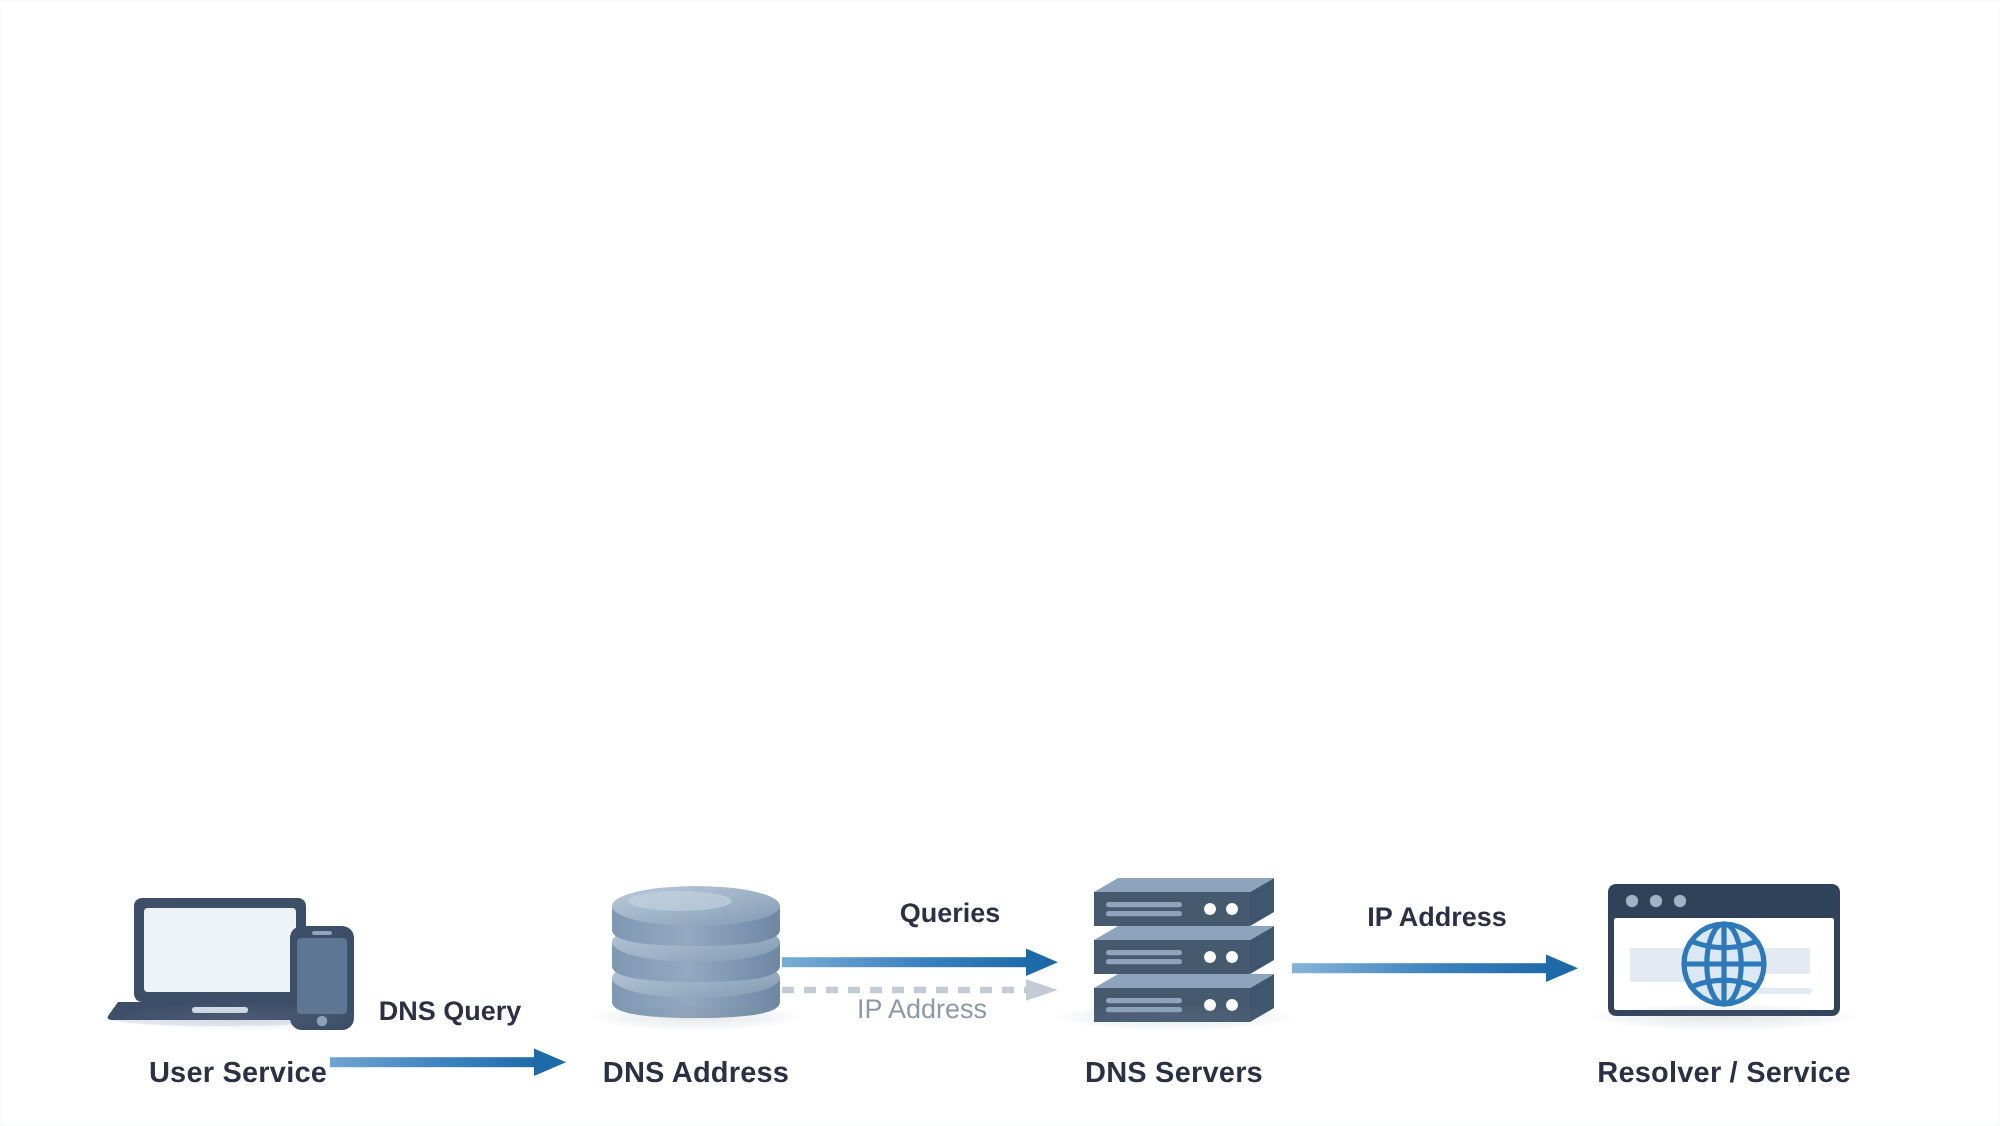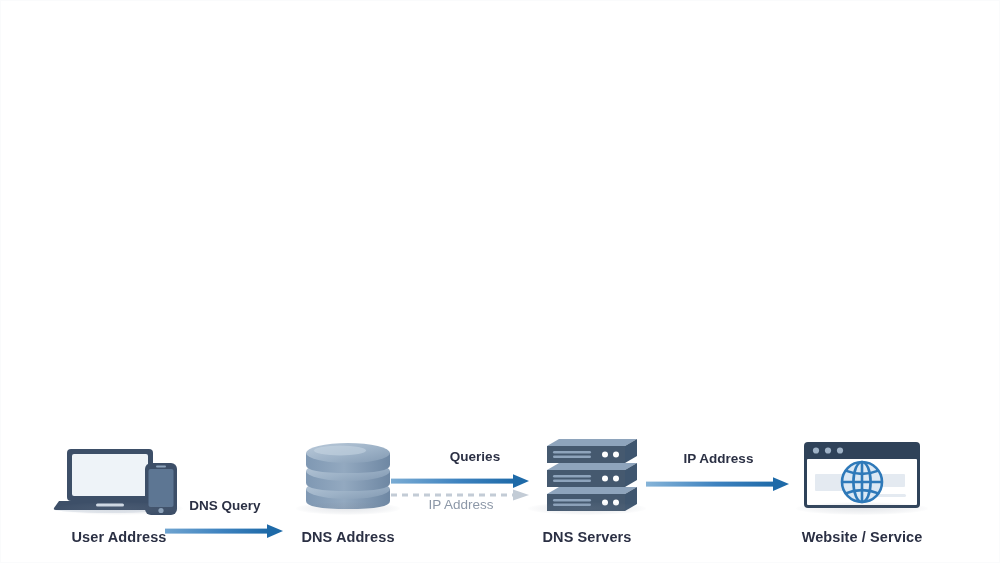--- a/index.html
+++ b/index.html
@@ -112,21 +112,21 @@
 
         <path d="M10 62 L112 62 L117 69 Q117.6 71 115 71 L7 71 Q4.4 71 5 69 Z" fill="#3d4f68"></path>
         <rect x="47" y="64.5" width="28" height="3" rx="1.5" fill="#d9e2ec"></rect>
 
         <rect x="96" y="24" width="32" height="52" rx="6" fill="#3d4f68"></rect>
         <rect x="99.5" y="30" width="25" height="38" rx="2" fill="#5d7693"></rect>
         <rect x="107" y="26.5" width="10" height="2" rx="1" fill="#8ea4bc"></rect>
         <circle cx="112" cy="71.5" r="2.6" fill="#8ea4bc"></circle>
       </svg>
     </div>
-    <div class="node-label">User Address</div>
+    <div class="node-label">User Service</div>
   </div>
 
   <div class="node" id="node-dns-resolver">
     <div class="node-art">
       <div class="ground-shadow" style="width:104px;"></div>
       <svg width="96" height="76" viewBox="0 0 96 76">
         <defs>
           <linearGradient id="dbSide" x1="0" y1="0" x2="1" y2="0">
             <stop offset="0%" stop-color="#7f98b3"></stop>
             <stop offset="45%" stop-color="#93a9c0"></stop>
@@ -214,21 +214,21 @@
         <g stroke="#2e79b9" stroke-width="2.6" fill="none">
           <circle cx="63" cy="45" r="20" fill="#dbe8f4"></circle>
           <ellipse cx="63" cy="45" rx="8.6" ry="20"></ellipse>
           <line x1="43" y1="45" x2="83" y2="45"></line>
           <line x1="63" y1="25" x2="63" y2="65"></line>
           <path d="M46.6 33.6 Q63 40.2 79.4 33.6"></path>
           <path d="M46.6 56.4 Q63 49.8 79.4 56.4"></path>
         </g>
       </svg>
     </div>
-    <div class="node-label">Website / Service</div>
+    <div class="node-label">Resolver / Service</div>
   </div>
 
   <div class="connector" id="conn-dns-query">
     <div class="conn-label">DNS Query</div>
     <svg width="120" height="20" viewBox="0 0 120 20" style="position:absolute;left:0;top:24px;">
       <defs>
         <linearGradient id="arrGrad1" x1="0" y1="0" x2="1" y2="0">
           <stop offset="0%" stop-color="#6fa4d0"></stop>
           <stop offset="55%" stop-color="#3d82bf"></stop>
           <stop offset="100%" stop-color="#1e6aa8"></stop>

